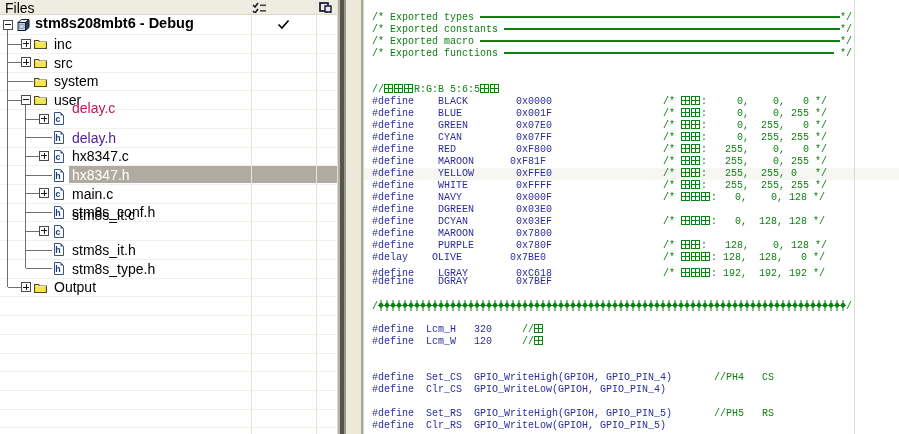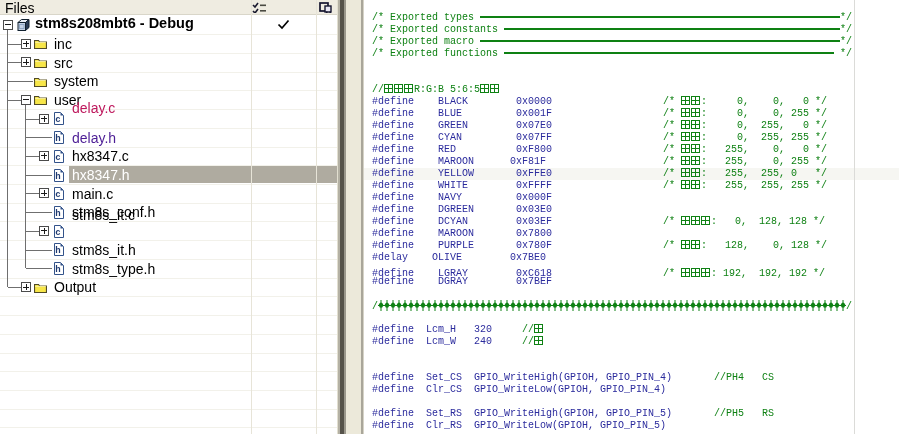--- a/index.html
+++ b/index.html
@@ -202,26 +202,26 @@
 <pre class="abs" style="left:372px;top:48px"><span class="g">/* Exported functions <span style="display:inline-block;width:330px;height:1.8px;background:currentColor;vertical-align:2.4px"></span> */</span></pre>
 <pre class="abs" style="left:372px;top:84px"><span class="g">//<span class="cjk"></span><span class="cjk"></span><span class="cjk"></span>R:G:B 5:6:5<span class="cjk"></span><span class="cjk"></span></span></pre>
 <pre class="abs" style="left:372px;top:96px"><span class="b">#define    BLACK        0x0000</span><span class="abs" style="left:291px"><span class="g">/* <span class="cjk"></span><span class="cjk"></span>:     0,    0,   0 */</span></span></pre>
 <pre class="abs" style="left:372px;top:108px"><span class="b">#define    BLUE         0x001F</span><span class="abs" style="left:291px"><span class="g">/* <span class="cjk"></span><span class="cjk"></span>:     0,    0, 255 */</span></span></pre>
 <pre class="abs" style="left:372px;top:120px"><span class="b">#define    GREEN        0x07E0</span><span class="abs" style="left:291px"><span class="g">/* <span class="cjk"></span><span class="cjk"></span>:     0,  255,   0 */</span></span></pre>
 <pre class="abs" style="left:372px;top:132px"><span class="b">#define    CYAN         0x07FF</span><span class="abs" style="left:291px"><span class="g">/* <span class="cjk"></span><span class="cjk"></span>:     0,  255, 255 */</span></span></pre>
 <pre class="abs" style="left:372px;top:144px"><span class="b">#define    RED          0xF800</span><span class="abs" style="left:291px"><span class="g">/* <span class="cjk"></span><span class="cjk"></span>:   255,    0,   0 */</span></span></pre>
 <pre class="abs" style="left:372px;top:156px"><span class="b">#define    MAROON      0xF81F</span><span class="abs" style="left:291px"><span class="g">/* <span class="cjk"></span><span class="cjk"></span>:   255,    0, 255 */</span></span></pre>
 <pre class="abs" style="left:372px;top:168px"><span class="b">#define    YELLOW       0xFFE0</span><span class="abs" style="left:291px"><span class="g">/* <span class="cjk"></span><span class="cjk"></span>:   255,  255, 0   */</span></span></pre>
 <pre class="abs" style="left:372px;top:180px"><span class="b">#define    WHITE        0xFFFF</span><span class="abs" style="left:291px"><span class="g">/* <span class="cjk"></span><span class="cjk"></span>:   255,  255, 255 */</span></span></pre>
-<pre class="abs" style="left:372px;top:192px"><span class="b">#define    NAVY         0x000F</span></pre>
+<pre class="abs" style="left:372px;top:192px"><span class="b">#define    NAVY         0x000F</span><span class="abs" style="left:291px"><span class="g">/* <span class="cjk"></span><span class="cjk"></span><span class="cjk"></span>:   0,    0, 128 */</span></span></pre>
 <pre class="abs" style="left:372px;top:204px"><span class="b">#define    DGREEN       0x03E0</span></pre>
 <pre class="abs" style="left:372px;top:216px"><span class="b">#define    DCYAN        0x03EF</span><span class="abs" style="left:291px"><span class="g">/* <span class="cjk"></span><span class="cjk"></span><span class="cjk"></span>:   0,  128, 128 */</span></span></pre>
 <pre class="abs" style="left:372px;top:228px"><span class="b">#define    MAROON       0x7800</span></pre>
 <pre class="abs" style="left:372px;top:240px"><span class="b">#define    PURPLE       0x780F</span><span class="abs" style="left:291px"><span class="g">/* <span class="cjk"></span><span class="cjk"></span>:   128,    0, 128 */</span></span></pre>
-<pre class="abs" style="left:372px;top:252px"><span class="b">#delay    OLIVE        0x7BE0</span></pre>
+<pre class="abs" style="left:372px;top:252px"><span class="b">#delay    OLIVE        0x7BE0</span><span class="abs" style="left:291px"><span class="g">/* <span class="cjk"></span><span class="cjk"></span><span class="cjk"></span>: 128,  128,   0 */</span></span></pre>
 <pre class="abs" style="left:372px;top:268px"><span class="b">#define    LGRAY        0xC618</span><span class="abs" style="left:291px"><span class="g">/* <span class="cjk"></span><span class="cjk"></span><span class="cjk"></span>: 192,  192, 192 */</span></span></pre>
 <pre class="abs" style="left:372px;top:276px"><span class="b">#define    DGRAY        0x7BEF</span></pre>
 <pre class="abs" style="left:372px;top:300px"><span class="g">/<span style="display:inline-block;width:468px;height:11px;vertical-align:-2px;background:repeating-radial-gradient(ellipse 2.7px 3.1px at 3px 5.2px,currentColor 0 1.6px,rgba(0,0,0,0) 2.7px 6px),linear-gradient(rgba(0,0,0,0) 0 4.5px,currentColor 4.5px 6px,rgba(0,0,0,0) 6px),repeating-linear-gradient(90deg,currentColor 0 1px,rgba(0,0,0,0) 1px 6px);background-size:6px 11px,100% 100%,6px 7px;background-position:0 0,0 0,2.5px 2px;background-repeat:repeat,no-repeat,repeat;"></span>/</span></pre>
 <pre class="abs" style="left:372px;top:324px"><span class="b">#define  Lcm_H   320</span><span class="g">     //<span class="cjk"></span></span></pre>
-<pre class="abs" style="left:372px;top:336px"><span class="b">#define  Lcm_W   240</span><span class="g">     //<span class="cjk"></span></span></pre>
+<pre class="abs" style="left:372px;top:336px"><span class="b">#define  Lcm_W   120</span><span class="g">     //<span class="cjk"></span></span></pre>
 <pre class="abs" style="left:372px;top:372px"><span class="b">#define  Set_CS  GPIO_WriteHigh(GPIOH, GPIO_PIN_4)</span><span class="g">       //PH4   CS</span></pre>
 <pre class="abs" style="left:372px;top:384px"><span class="b">#define  Clr_CS  GPIO_WriteLow(GPIOH, GPIO_PIN_4)</span></pre>
 <pre class="abs" style="left:372px;top:408px"><span class="b">#define  Set_RS  GPIO_WriteHigh(GPIOH, GPIO_PIN_5)</span><span class="g">       //PH5   RS</span></pre>
 <pre class="abs" style="left:372px;top:420px"><span class="b">#define  Clr_RS  GPIO_WriteLow(GPIOH, GPIO_PIN_5)</span></pre>
 </body></html>

